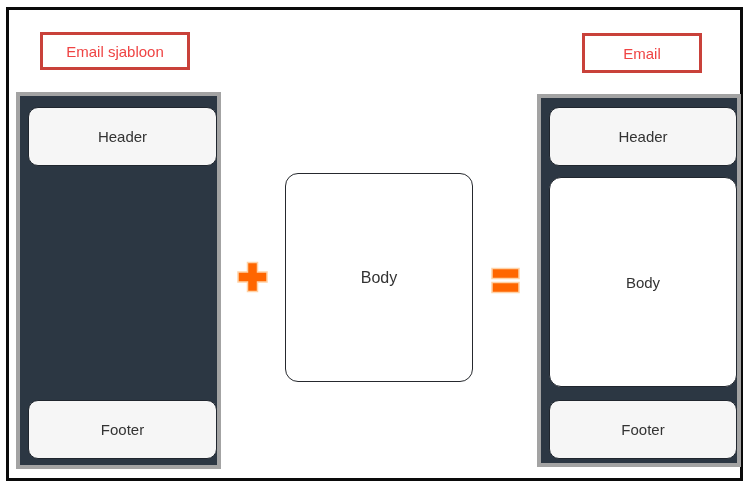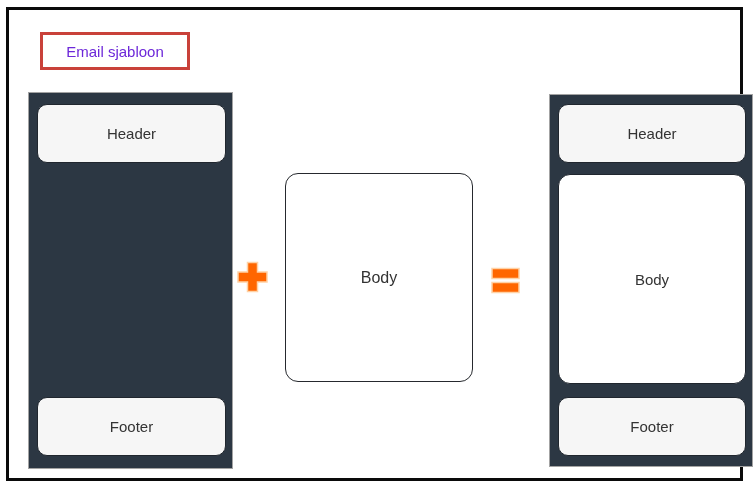--- a/index.html
+++ b/index.html
@@ -25,33 +25,32 @@
     background: #ffffff;
   }
   .red-label {
     position: absolute;
     border: 3px solid #c9413a;
     background: #ffffff;
     display: flex;
     align-items: center;
     justify-content: center;
     font-size: 15px;
-    color: #6d28d9;
+    color: #ef4444;
     box-sizing: border-box;
   }
   .label-left   { left: 40px;  top: 32px; width: 150px; height: 38px; }
   .label-middle { left: 303px; top: 33px; width: 154px; height: 39px; }
   .label-right  { left: 582px; top: 33px; width: 120px; height: 40px; }
 
   .dark-panel {
     position: absolute;
     background: #2c3743;
-    border: 1px solid #a3a3a3;
+    border: 4px solid #a3a3a3;
     box-sizing: border-box;
-    margin-left: 12px;
   }
   .panel-left  { left: 16px;  top: 92px; width: 205px; height: 377px; }
   .panel-right { left: 537px; top: 94px; width: 204px; height: 373px; }
 
   .slot {
     position: absolute;
     background: #f6f6f6;
     border: 1px solid #20262e;
     border-radius: 10px;
     display: flex;
@@ -95,20 +94,23 @@
 </style>
 </head>
 <body>
 
 <div class="stage">
   <div class="frame"></div>
 
   <div class="red-label label-left">
     <span>Email sjabloon</span>
   </div>
+  <div class="red-label label-right">
+    <span>Email</span>
+  </div>
 
   <div class="dark-panel panel-left">
     <div class="slot slot-header">
       <span>Header</span>
     </div>
     <div class="slot slot-footer">
       <span>Footer</span>
     </div>
   </div>
 

